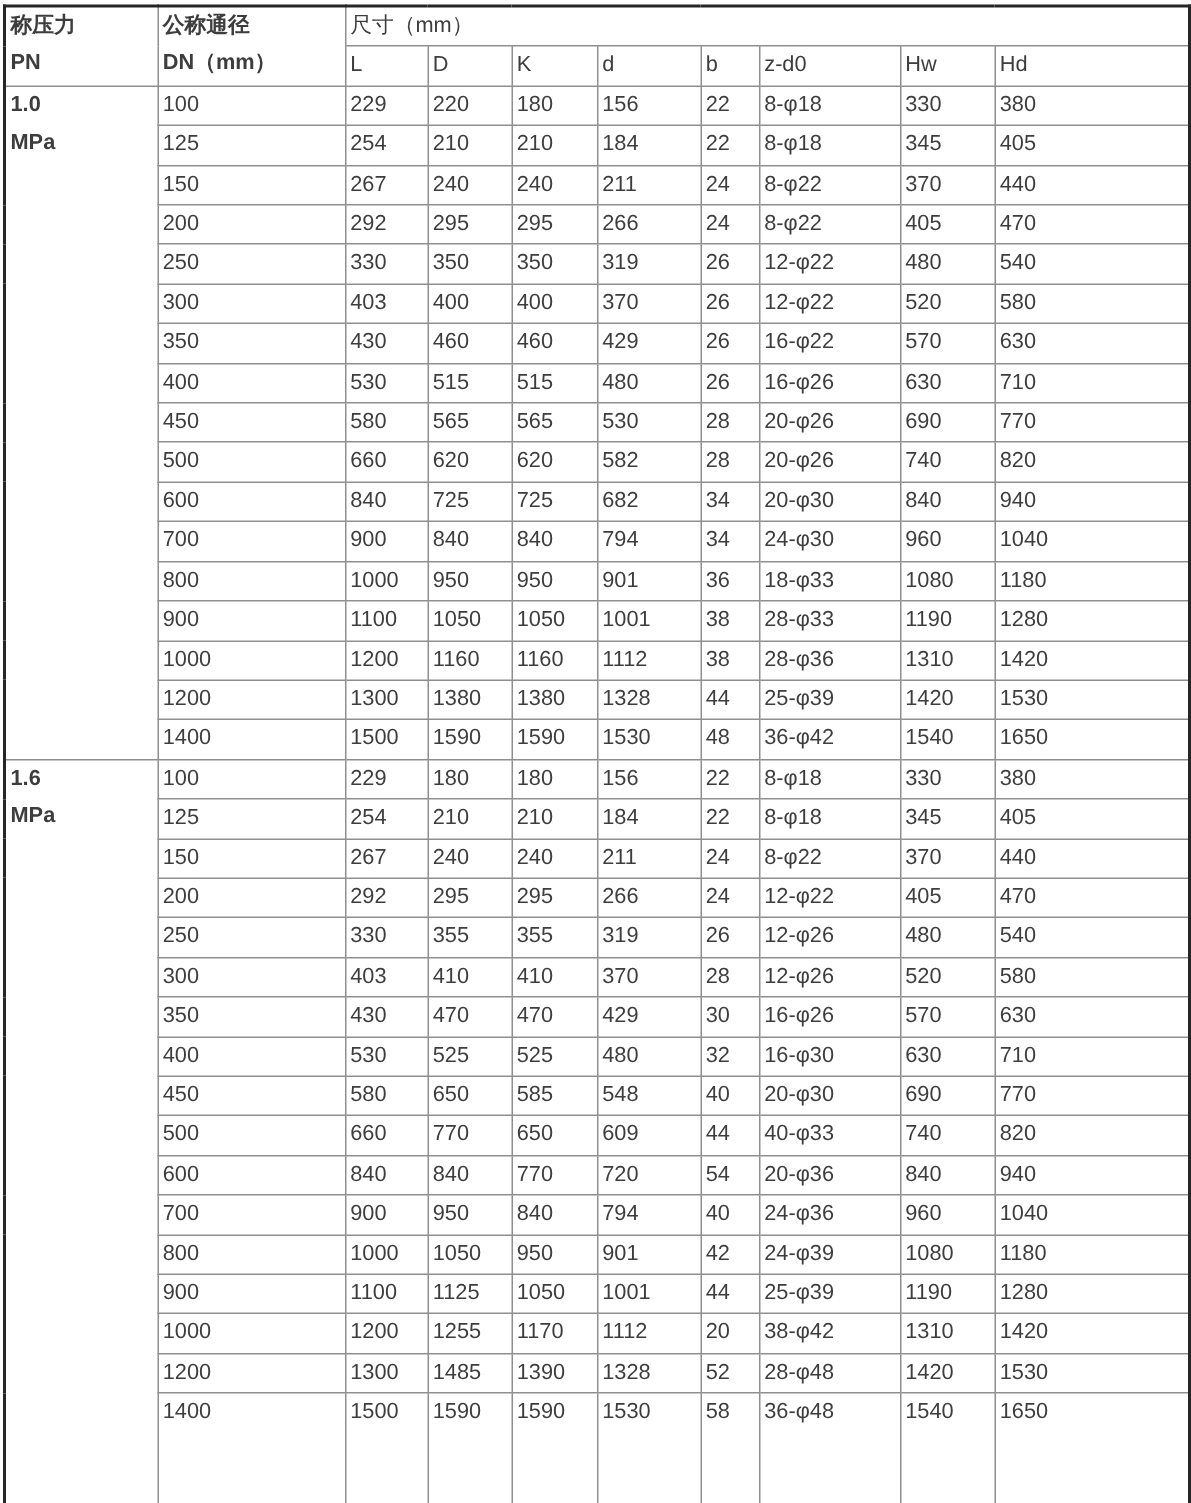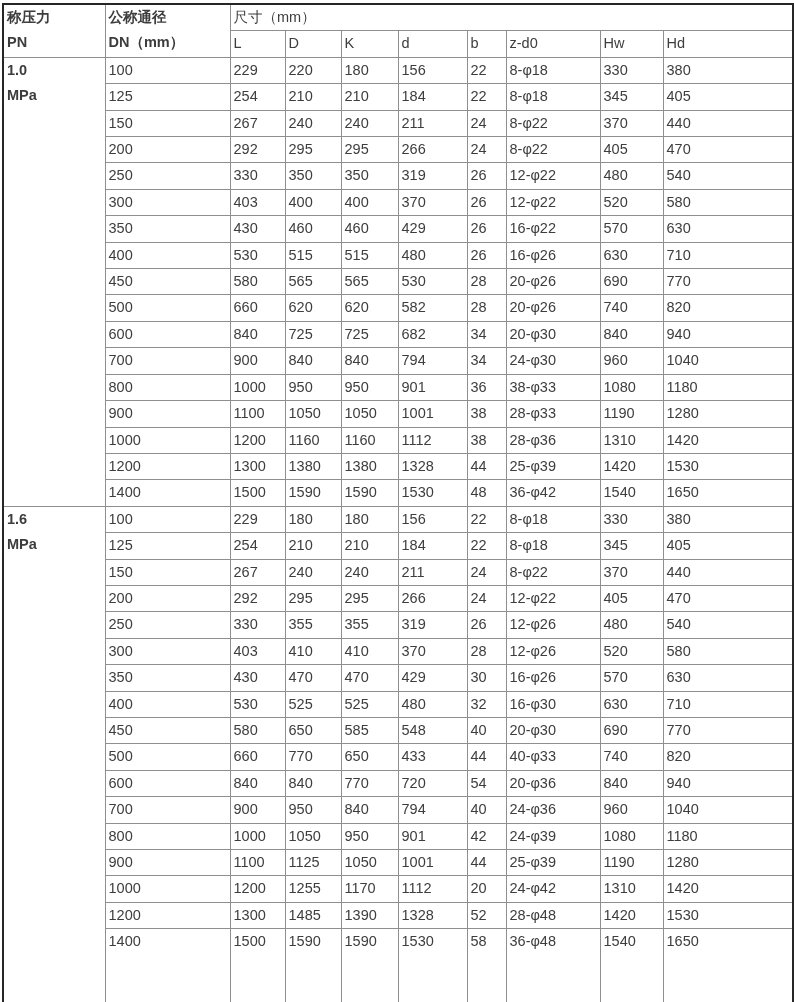--- a/index.html
+++ b/index.html
@@ -211,21 +211,21 @@
         <td>960</td>
         <td>1040</td>
       </tr>
       <tr>
         <td>800</td>
         <td>1000</td>
         <td>950</td>
         <td>950</td>
         <td>901</td>
         <td>36</td>
-        <td>38-φ33</td>
+        <td>18-φ33</td>
         <td>1080</td>
         <td>1180</td>
       </tr>
       <tr>
         <td>900</td>
         <td>1100</td>
         <td>1050</td>
         <td>1050</td>
         <td>1001</td>
         <td>38</td>
@@ -367,21 +367,21 @@
         <td>40</td>
         <td>20-φ30</td>
         <td>690</td>
         <td>770</td>
       </tr>
       <tr>
         <td>500</td>
         <td>660</td>
         <td>770</td>
         <td>650</td>
-        <td>433</td>
+        <td>609</td>
         <td>44</td>
         <td>40-φ33</td>
         <td>740</td>
         <td>820</td>
       </tr>
       <tr>
         <td>600</td>
         <td>840</td>
         <td>840</td>
         <td>770</td>
@@ -424,21 +424,21 @@
         <td>1190</td>
         <td>1280</td>
       </tr>
       <tr>
         <td>1000</td>
         <td>1200</td>
         <td>1255</td>
         <td>1170</td>
         <td>1112</td>
         <td>20</td>
-        <td>24-φ42</td>
+        <td>38-φ42</td>
         <td>1310</td>
         <td>1420</td>
       </tr>
       <tr>
         <td>1200</td>
         <td>1300</td>
         <td>1485</td>
         <td>1390</td>
         <td>1328</td>
         <td>52</td>

